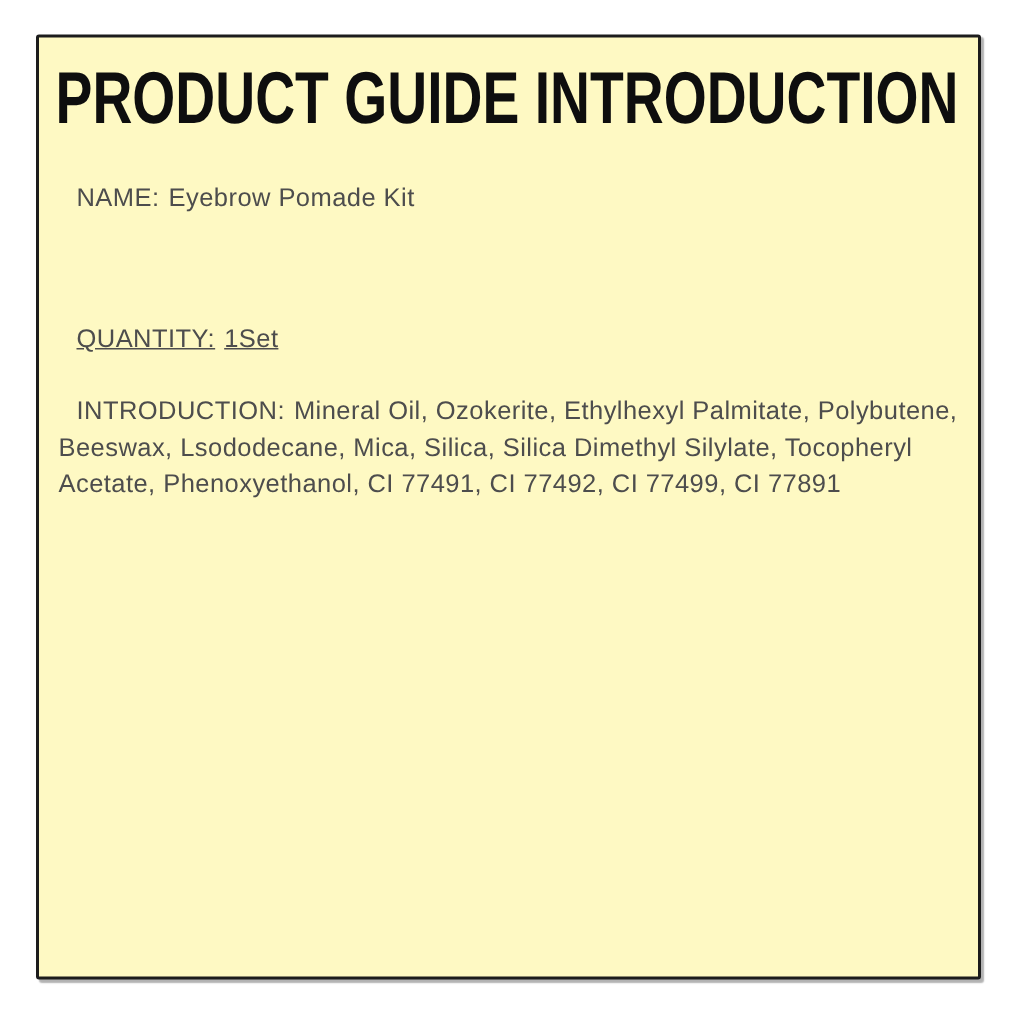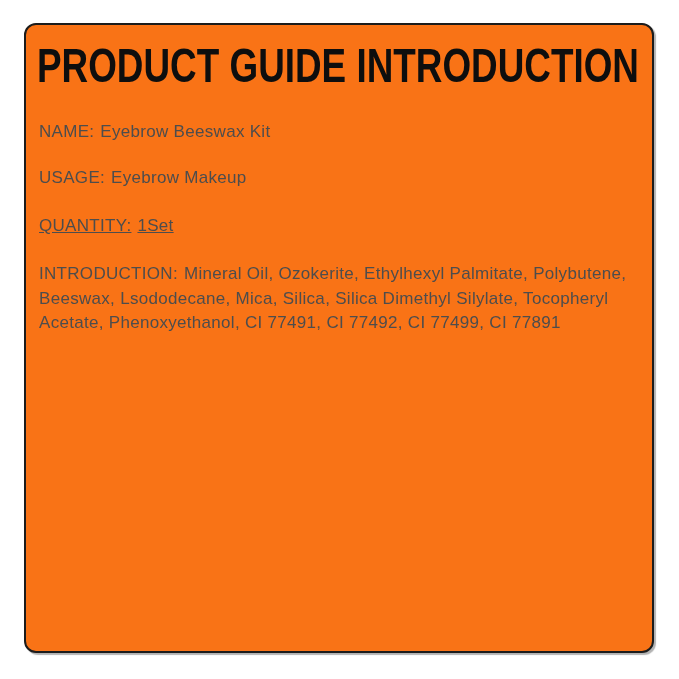--- a/index.html
+++ b/index.html
@@ -6,23 +6,23 @@
   html, body {
     width: 679px; height: 679px;
     background: #ffffff;
     font-family: "Liberation Sans", sans-serif;
     overflow: hidden;
   }
   .panel {
     position: absolute;
     left: 24px; top: 23px;
     width: 630px; height: 630px;
-    background: #f97316;
+    background: #fef9c3;
     border: 2px solid #1c1c1c;
-    border-radius: 12px;
+    border-radius: 2px;
     box-shadow: 2px 2px 1px rgba(0,0,0,0.30);
   }
   .title-wrap {
     position: absolute;
     left: 11px; top: 0;
     width: 610px; height: 92px;
   }
   .title-wrap svg { display: block; }
   .title-text {
     font-family: "Liberation Sans", sans-serif;
@@ -32,44 +32,41 @@
   }
   .field {
     position: absolute;
     left: 13px;
     width: 606px;
     font-size: 17px;
     line-height: 24.5px;
     letter-spacing: 0.3px;
     color: #4d4d4d;
   }
-  .field .label { margin-right: 6px; }
+  .field .label { margin-right: 6px; margin-left: 12px; }
   #field-name      { top: 95px;  }
   #field-usage     { top: 141px; }
   #field-quantity  { top: 189px; text-decoration: underline; }
   #field-ingredients { top: 237px; }
 </style>
 </head>
 <body>
 
 <div class="panel">
 
   <div class="title-wrap">
     <svg width="610" height="92" viewBox="0 0 610 92" aria-hidden="false">
       <text class="title-text" x="0" y="57" textLength="602" lengthAdjust="spacingAndGlyphs">PRODUCT GUIDE INTRODUCTION</text>
     </svg>
   </div>
 
   <div class="field" id="field-name">
-    <span class="label">NAME:</span><span class="value">Eyebrow Beeswax Kit</span>
+    <span class="label">NAME:</span><span class="value">Eyebrow Pomade Kit</span>
   </div>
 
-  <div class="field" id="field-usage">
-    <span class="label">USAGE:</span><span class="value">Eyebrow Makeup</span>
-  </div>
 
   <div class="field" id="field-quantity">
     <span class="label">QUANTITY:</span><span class="value">1Set</span>
   </div>
 
   <div class="field" id="field-ingredients">
     <span class="label">INTRODUCTION:</span><span class="value">Mineral Oil, Ozokerite, Ethylhexyl Palmitate, Polybutene, Beeswax, Lsododecane, Mica, Silica, Silica Dimethyl Silylate, Tocopheryl Acetate, Phenoxyethanol, CI 77491, CI 77492, CI 77499, CI 77891</span>
   </div>
 
 </div>

